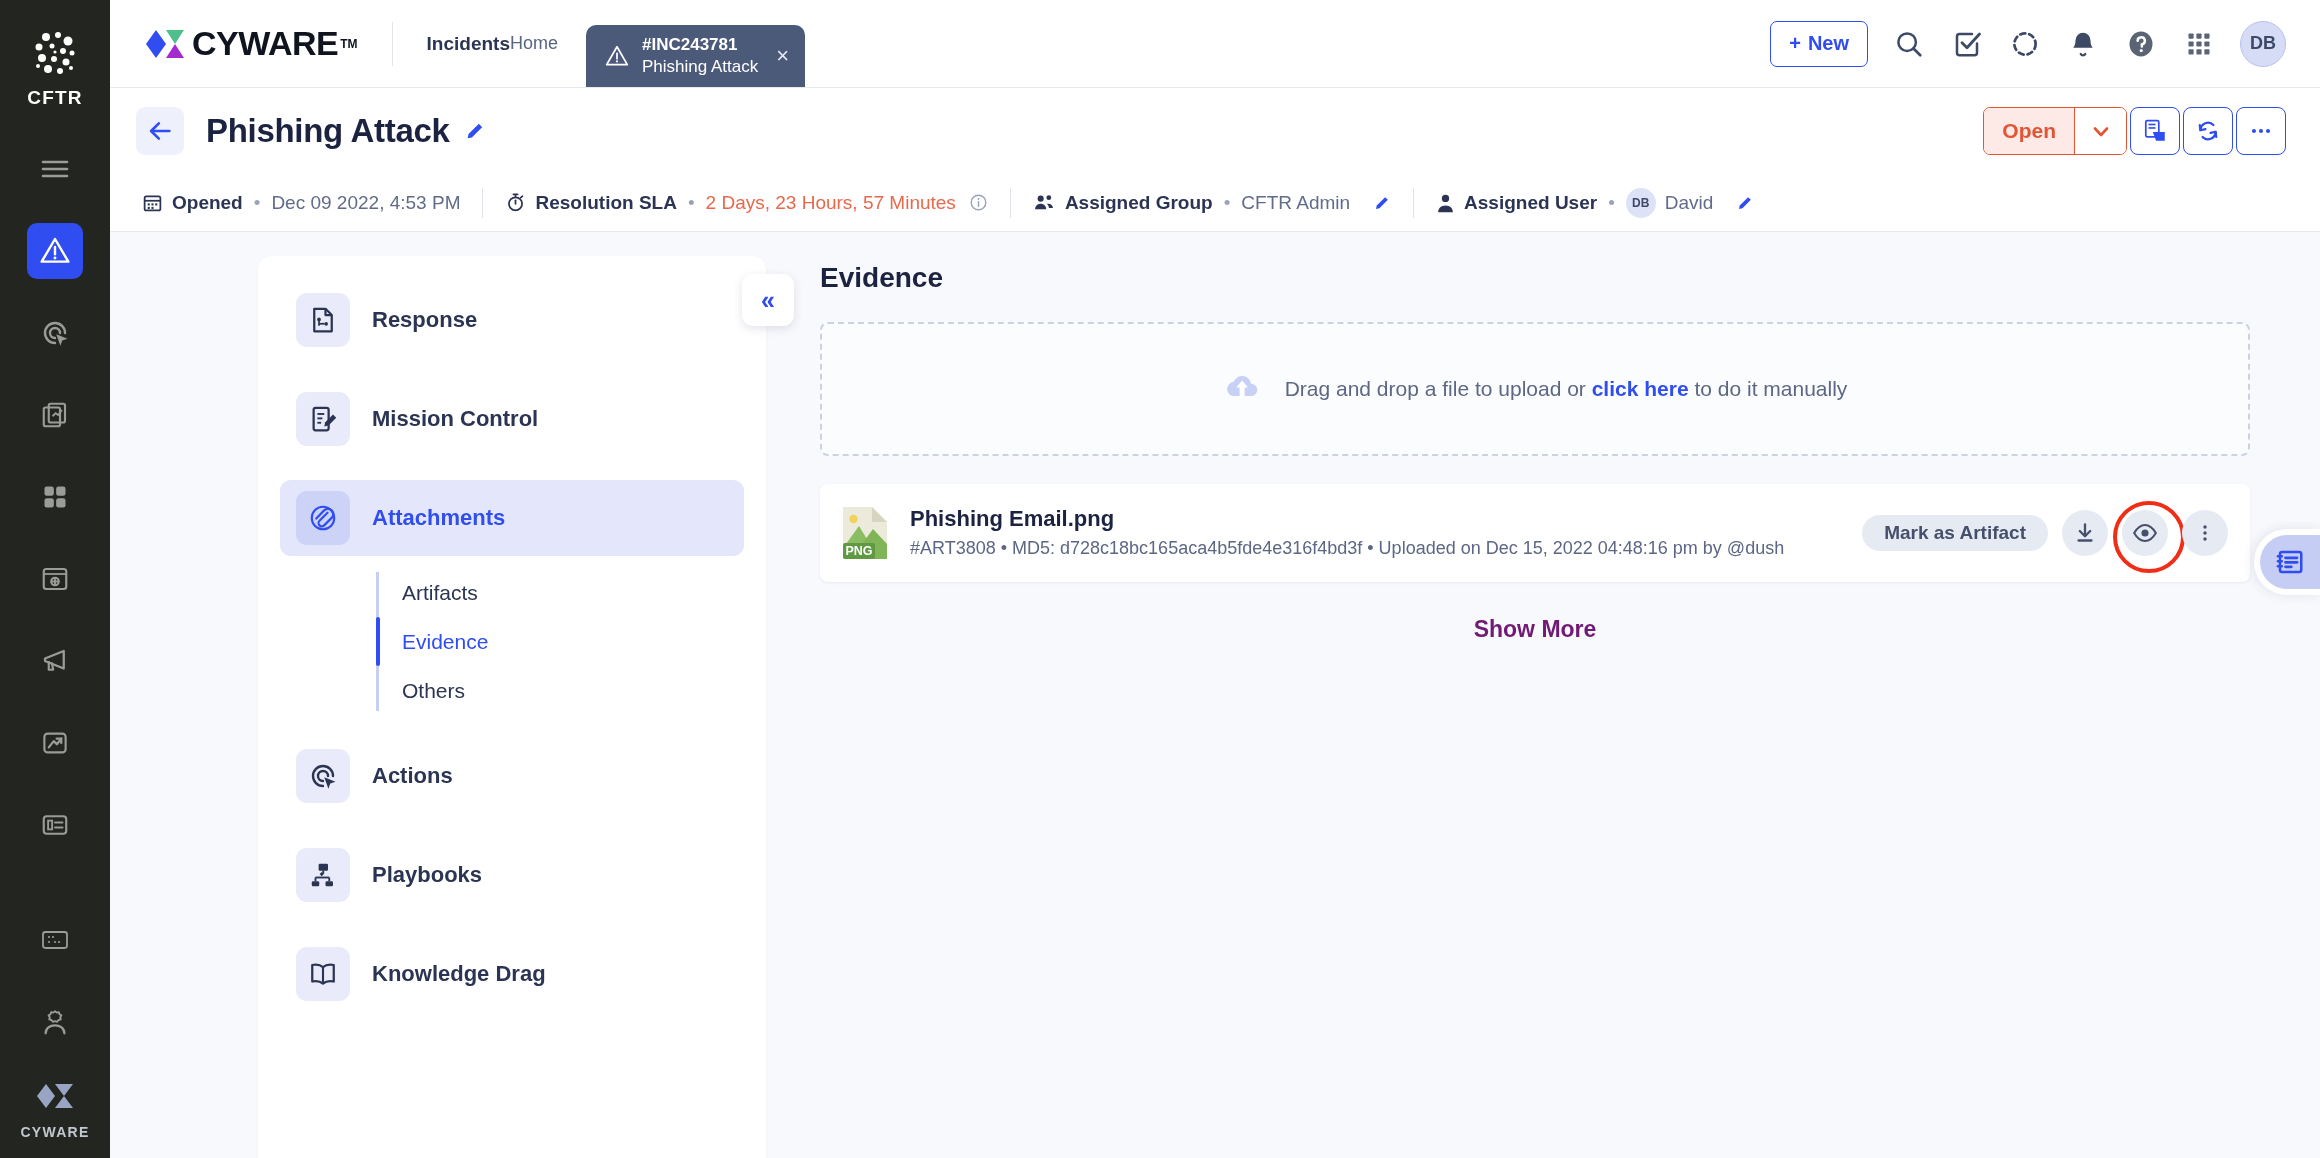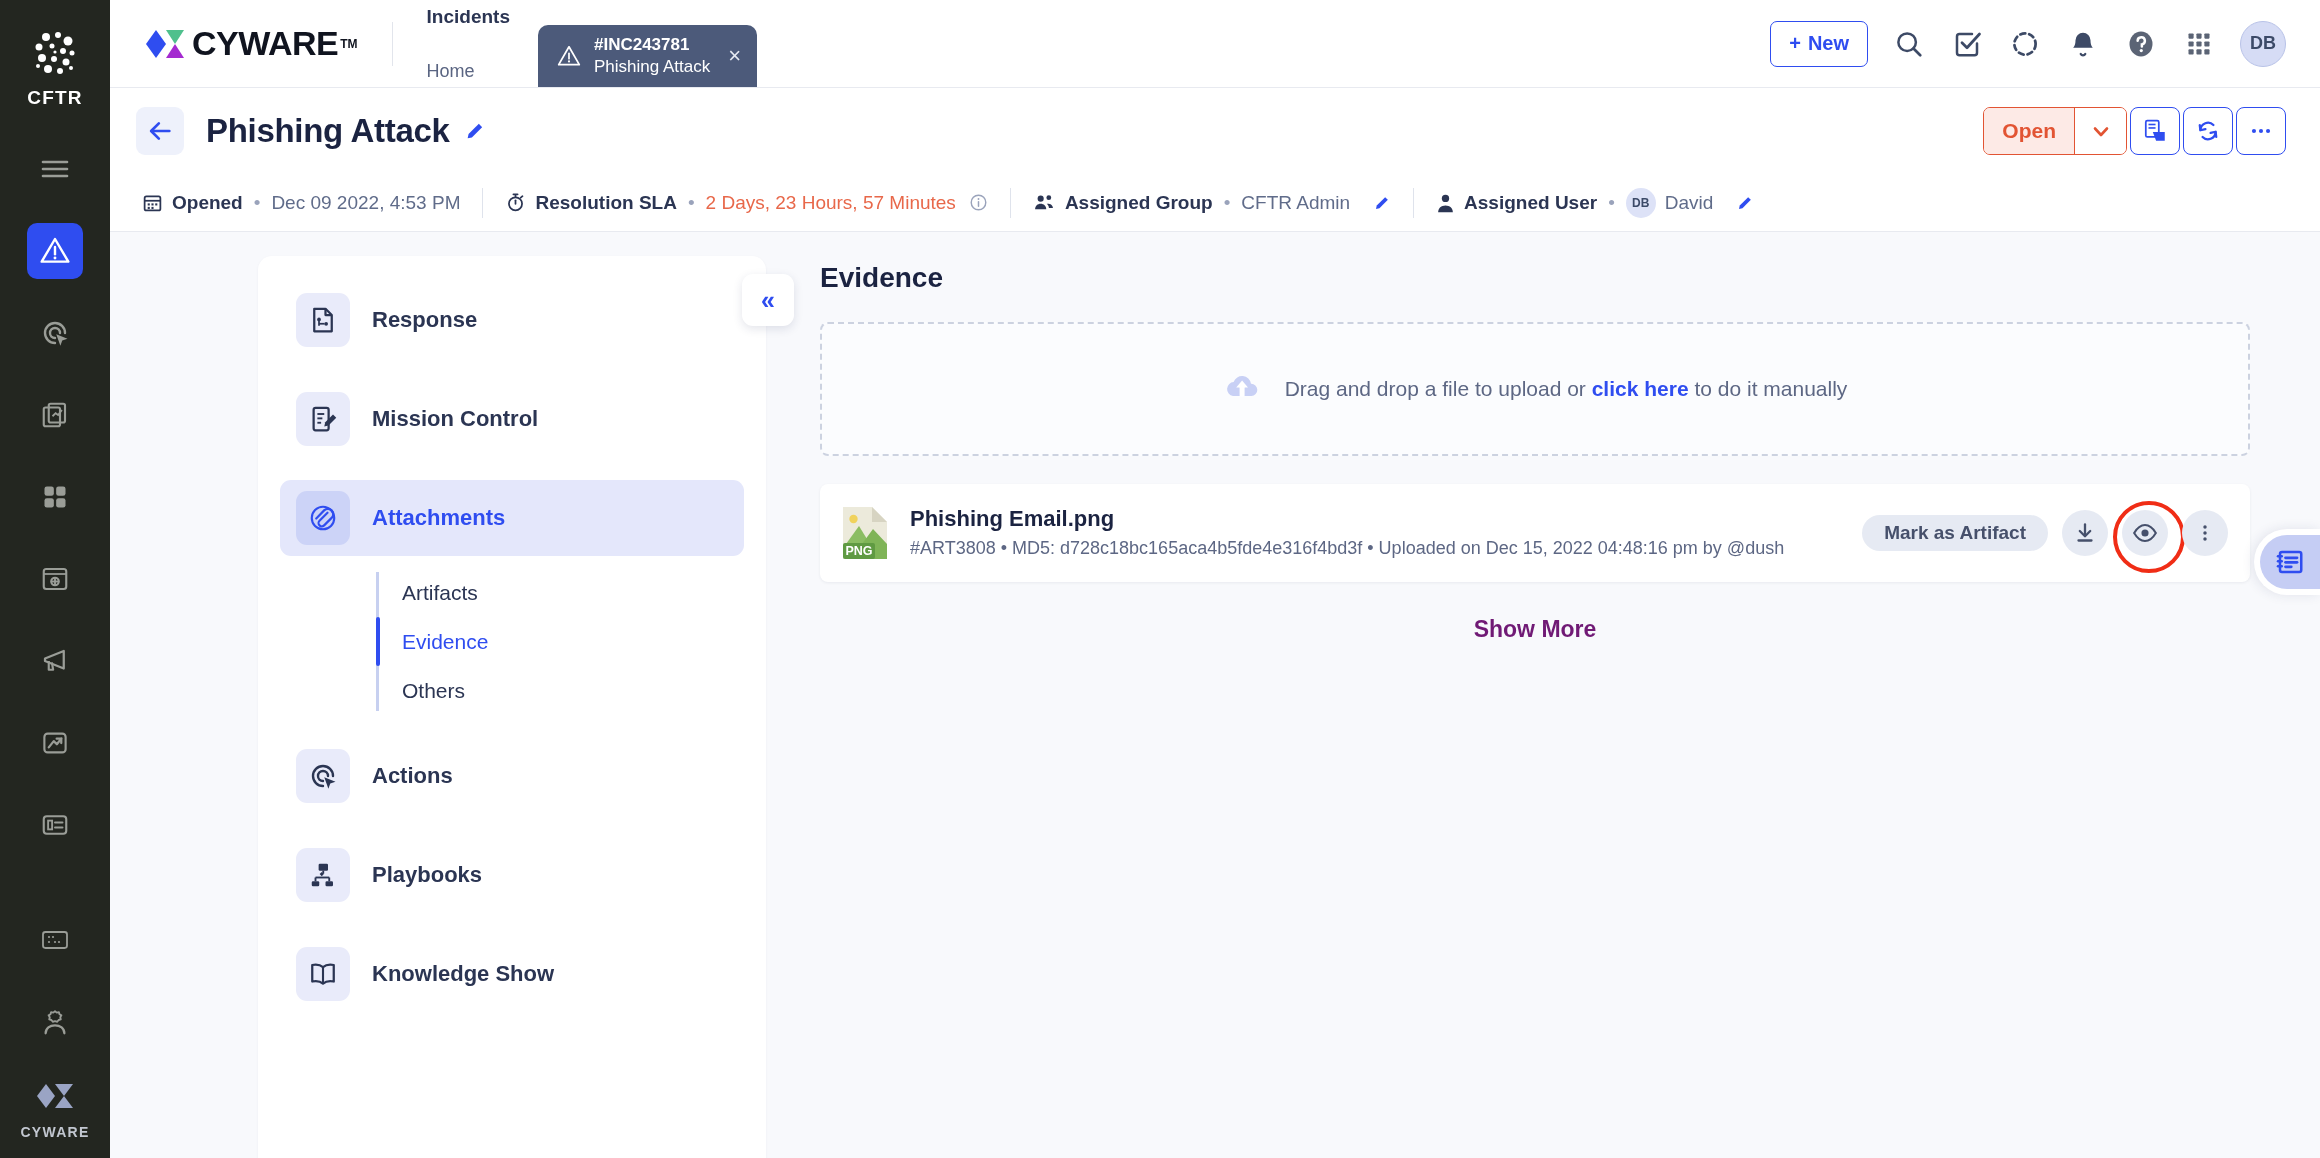--- a/index.html
+++ b/index.html
@@ -49,21 +49,21 @@
     border-bottom: 1px solid #e8eaf0; position: relative; flex: 0 0 88px;
   }
   .brand { display: flex; align-items: center; margin-left: 34px; }
   .brand-mark { width: 44px; height: 44px; }
   .brand-name {
     font-size: 34px; font-weight: 700; color: #10141f;
     letter-spacing: -0.5px; margin-left: 4px;
   }
   .brand-tm { font-size: 12px; color: #10141f; vertical-align: super; margin-left: 2px; font-weight:700;}
   .topdivider { width:1px; height: 44px; background: #e2e5ec; margin: 0 34px; }
-  .crumbs { display: flex; flex-direction: column; justify-content: center; gap: 29px; }
+  .crumbs { display: flex; justify-content: center; }
   .crumb-top { font-size: 19px; font-weight: 700; color: #2b3553; line-height: 1.35; }
   .crumb-sub { font-size: 18px; color: #5a6582; line-height: 1.35; }
 
   .tab {
     margin-left: 28px; align-self: flex-end;
     background: #4c5a7a; color: #ffffff;
     border-radius: 10px 10px 0 0;
     height: 62px; display: flex; align-items: center;
     padding: 0 16px 0 18px; gap: 12px;
   }
@@ -678,21 +678,21 @@
         </div>
         <div class="nav-gap"></div>
 
         <div class="nav-item">
           <div class="nav-ico">
             <svg width="30" height="30" viewBox="0 0 24 24">
                 <path d="M12 6.5 C9.8 4.6 6.6 4.2 3.4 4.8 V18 C6.6 17.4 9.8 17.8 12 19.7 C14.2 17.8 17.4 17.4 20.6 18 V4.8 C17.4 4.2 14.2 4.6 12 6.5 Z" fill="none" stroke="currentColor" stroke-width="1.8" stroke-linejoin="round"></path>
                 <line x1="12" y1="6.5" x2="12" y2="19.7" stroke="currentColor" stroke-width="1.7"></line>
               </svg>
           </div>
-          <div class="nav-lbl">Knowledge Show</div>
+          <div class="nav-lbl">Knowledge Drag</div>
         </div>
       </div>
 
       <div class="content">
         <div class="content-title">Evidence</div>
 
         <div class="drop">
           <span>
             <svg width="38" height="30" viewBox="0 0 38 30">
               <path d="M10 24 a7 7 0 0 1 .6-13.9 A9 9 0 0 1 28 11.8 a6 6 0 0 1 .4 12.2 Z" fill="#c8d0f5"></path>

